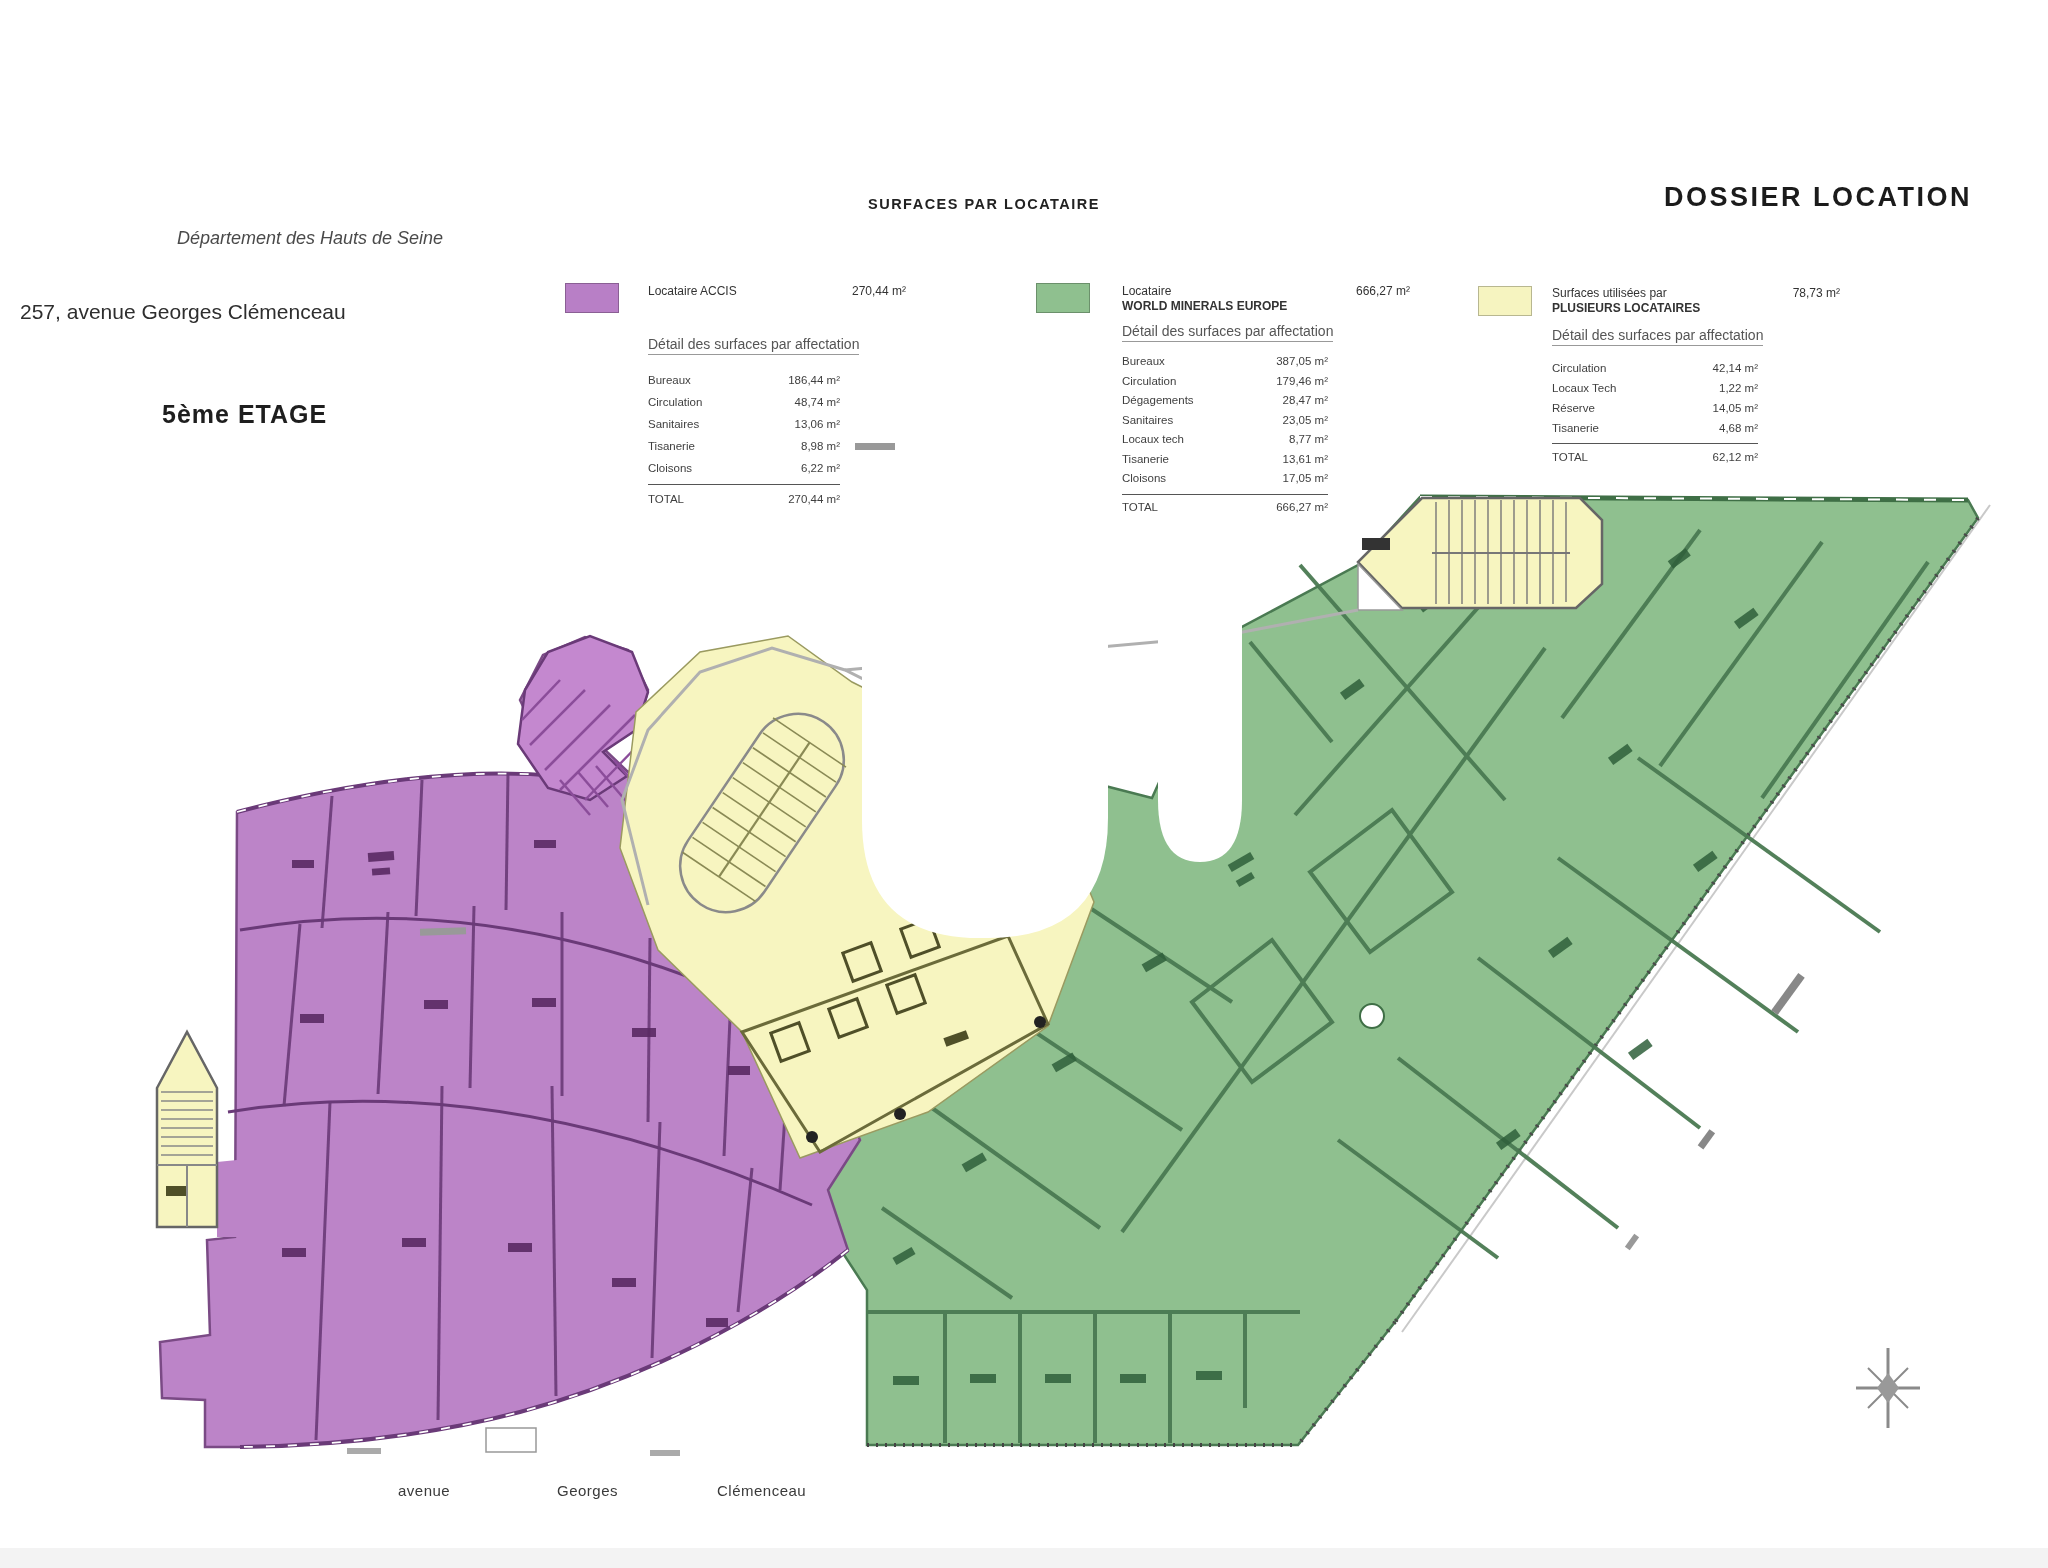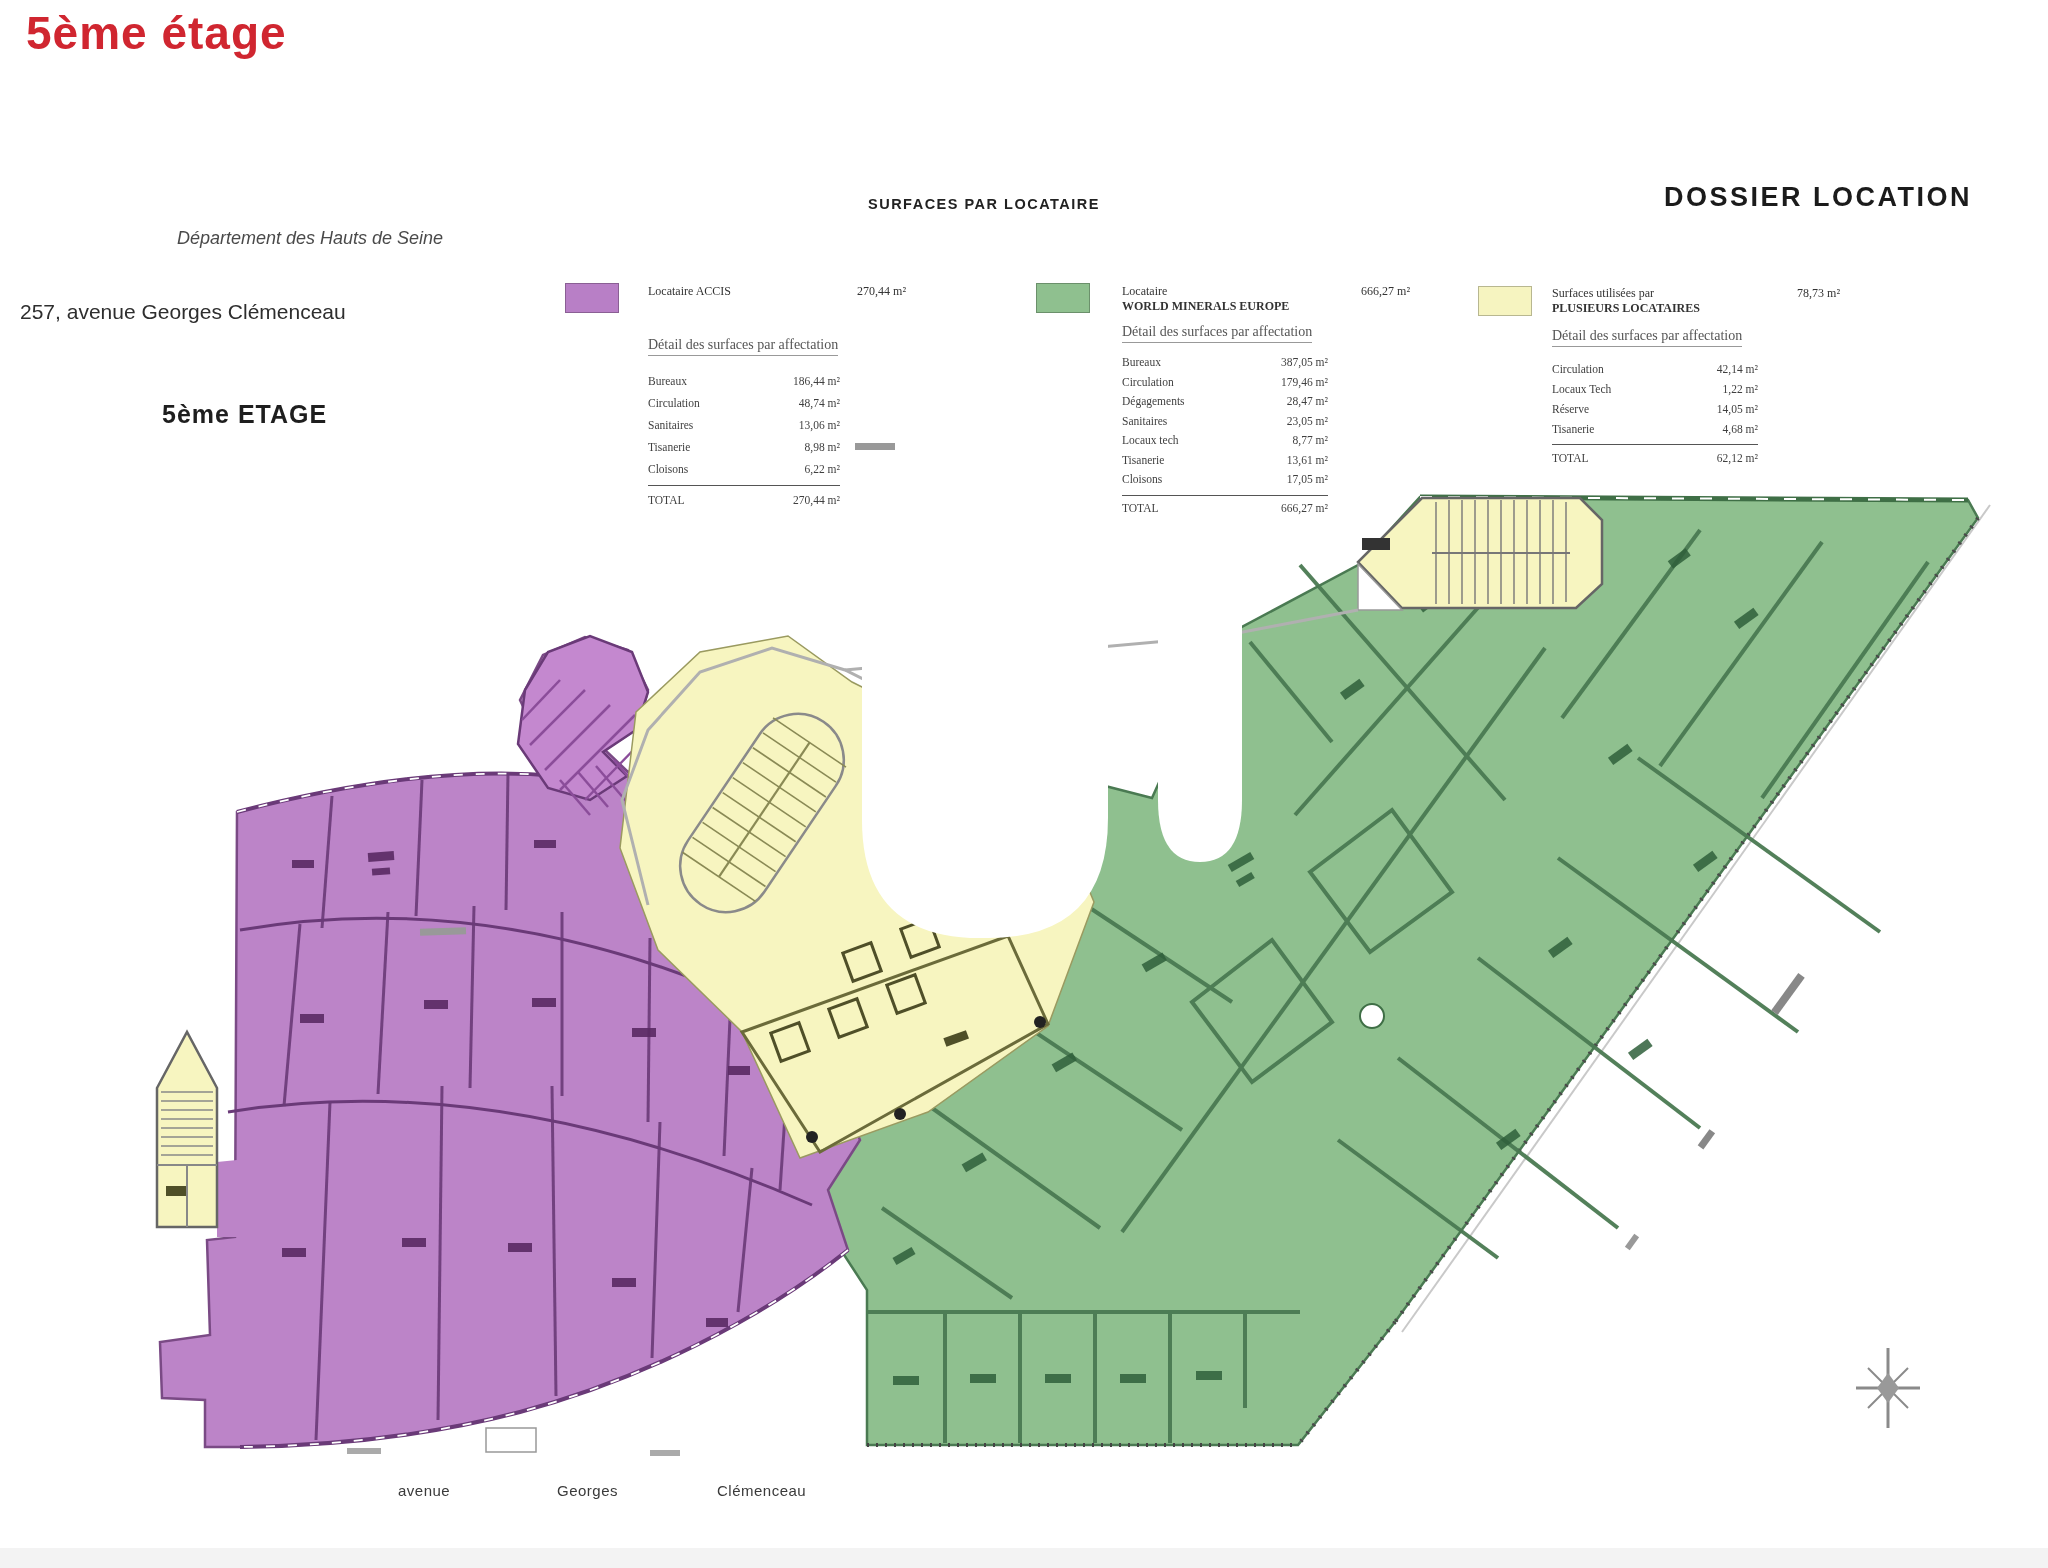--- a/index.html
+++ b/index.html
@@ -1,19 +1,19 @@
 <!DOCTYPE html>
 <html><head>
 <meta charset="utf-8">
 <style>
   html,body{margin:0;padding:0;background:#fff;}
   #page{position:relative;width:2048px;height:1568px;background:#ffffff;overflow:hidden;
         font-family:"Liberation Sans","DejaVu Sans",sans-serif;}
   .abs{position:absolute;}
-  .sm{filter:blur(.35px);font-family:Liberation Serif, serif;}
+  .sm{filter:blur(.35px);}
   
   .floor-title{left:26px;top:6px;font-size:46px;font-weight:bold;color:#d02630;letter-spacing:1px;filter:blur(.4px);}
   .city{left:88px;top:172px;font-size:33px;font-weight:600;letter-spacing:3px;color:#262626;
         border-bottom:3px solid #2c2c2c;padding:0 6px 7px 6px;filter:blur(.5px);}
   .dept{left:100px;top:228px;width:420px;text-align:center;font-size:18px;font-style:italic;color:#4a4a4a;filter:blur(.7px);}
   .addr{left:20px;top:300px;font-size:21px;font-weight:500;color:#2e2e2e;filter:blur(.5px);}
   .floor-label{left:162px;top:400px;font-size:25px;font-weight:800;color:#1e1e1e;letter-spacing:1px;filter:blur(.5px);text-align:center;}
   .surfaces-title{left:868px;top:196px;font-size:14.5px;font-weight:bold;letter-spacing:1.5px;color:#222;filter:blur(.45px);}
   .dossier-title{left:1664px;top:182px;font-size:27px;font-weight:800;letter-spacing:2.5px;color:#1b1b1b;filter:blur(.45px);}
   
@@ -26,21 +26,20 @@
   .lg-rows{display:flex;flex-direction:column;}
   .lg-row{display:flex;justify-content:space-between;}
   .lg-total{display:flex;justify-content:space-between;border-top:1.5px solid #555;margin-top:5px;padding-top:3px;}
   .bottom-strip{left:0;top:1548px;width:2048px;height:20px;background:#f3f3f3;}
 </style>
 </head>
 <body>
 
 <div id="page">
 
-  <div class="abs floor-title">5ème étage</div>
   <div class="abs dept">Département des Hauts de Seine</div>
   <div class="abs addr">257, avenue Georges Clémenceau</div>
   <div class="abs floor-label">5ème ETAGE</div>
   <div class="abs surfaces-title">SURFACES PAR LOCATAIRE</div>
   <div class="abs dossier-title">DOSSIER LOCATION</div>
 
   <div class="abs swatch" style="left:565px;top:283px;background:#b87fc6;"></div>
   <div class="abs sm" style="left:648px;top:284px;width:258px;">
     <div class="lg-head">
       <div class="tnt">

